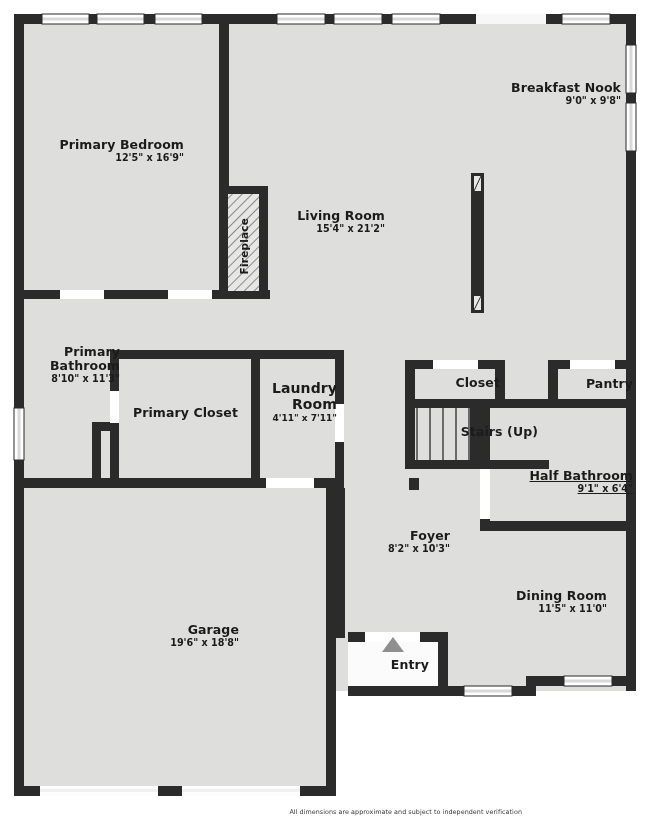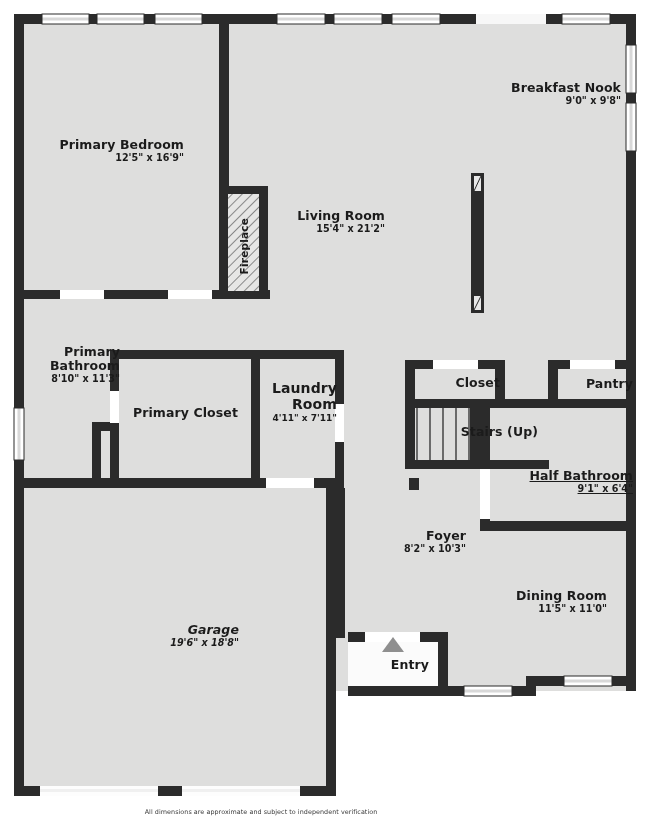--- a/index.html
+++ b/index.html
@@ -57,21 +57,21 @@
     transform: rotate(180deg);
     letter-spacing: .2px;
     pointer-events: none;
   }
 
   .footer-note {
     position: absolute;
     left: 0;
     top: 808px;
     width: 522px;
-    text-align: center;
+    text-align: right;
     font-size: 6.4px;
     color: #3a3a3a;
     letter-spacing: .05px;
   }
 
   .entry-marker {
     position: absolute;
     width: 0; height: 0;
     border-left: 11px solid transparent;
     border-right: 11px solid transparent;
@@ -376,31 +376,31 @@
 
   <div class="room-label" style="left:428px; top:425px; width:110px;">
     <span class="rname">Stairs (Up)</span>
   </div>
 
   <div class="room-label" style="left:503px; top:469px; width:130px;text-decoration:underline;">
     <span class="rname">Half Bathroom</span>
     <span class="rdim">9'1" x 6'4"</span>
   </div>
 
-  <div class="room-label" style="left:356px; top:529px; width:110px;">
+  <div class="room-label" style="left:340px; top:529px; width:110px;">
     <span class="rname">Foyer</span>
     <span class="rdim">8'2" x 10'3"</span>
   </div>
 
   <div class="room-label" style="left:477px; top:589px; width:130px;">
     <span class="rname">Dining Room</span>
     <span class="rdim">11'5" x 11'0"</span>
   </div>
 
-  <div class="room-label" style="left:119px; top:623px; width:120px;font-style:italic;">
+  <div class="room-label" style="left:119px; top:623px; width:120px;">
     <span class="rname">Garage</span>
     <span class="rdim">19'6" x 18'8"</span>
   </div>
 
   <div class="vert-label" style="left:238px; top:218px;">Fireplace</div>
 
   <div class="entry-marker" style="left:382px; top:637px;"></div>
   <div class="room-label" style="left:349px; top:658px; width:80px;">
     <span class="rname">Entry</span>
   </div>

